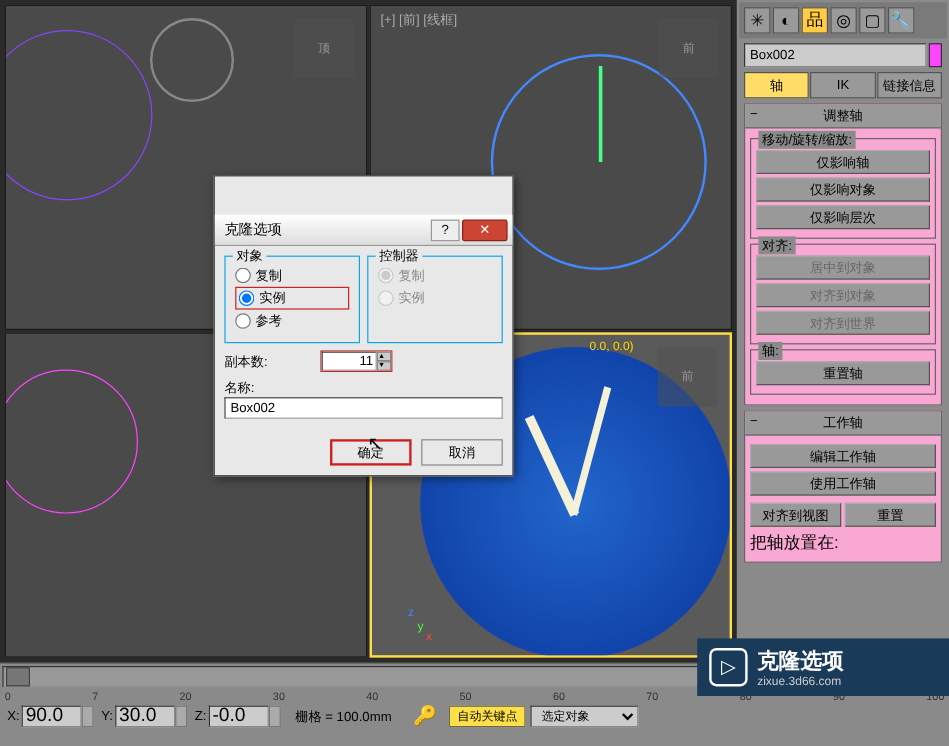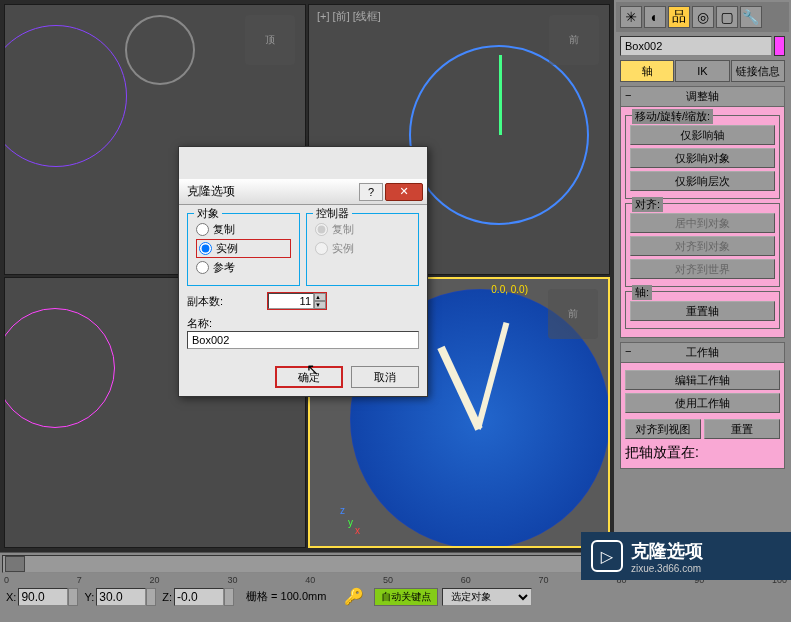--- a/index.html
+++ b/index.html
@@ -94,25 +94,25 @@
     
     
     .bottom-bar { height: 70px; background: #8a8a8a; border-top: 1px solid #555; }
     .timeline { height: 18px; background: #999; border: 1px inset #888; margin: 2px; position: relative; }
     .timeline-marker { position: absolute; left: 2px; top: 0; width: 20px; height: 16px; background: #777; border: 1px solid #444; }
     .timeline-ticks { display: flex; justify-content: space-between; padding: 0 4px; font-size: 9px; color: #333; }
     
     .status-row { display: flex; align-items: center; padding: 2px 4px; gap: 4px; font-size: 11px; }
     .coord-field { display: flex; align-items: center; }
     .coord-label { padding: 0 2px; }
-    .coord-input { width: 50px; height: 18px; border: 1px inset #888; background: #ccc; font-size: 12px; padding: 0 2px; }
+    .coord-input { width: 50px; height: 18px; border: 1px inset #888; background: #ccc; font-size: 16px; padding: 0 2px; }
     .coord-spin { width: 10px; height: 18px; background: #aaa; border: 1px solid #777; }
     .grid-text { padding: 0 8px; }
     .key-icon { font-size: 16px; padding: 0 6px; }
-    .autokey-btn { height: 18px; padding: 0 6px; background: #84cc16; border: 1px solid #666; font-size: 10px; }
+    .autokey-btn { height: 18px; padding: 0 6px; background: #fde047; border: 1px solid #666; font-size: 10px; }
     .dropdown-sel { height: 18px; width: 90px; background: #ccc; border: 1px inset #888; font-size: 10px; padding: 0 4px; }
     
     
     .watermark { position: absolute; right: 0; bottom: 42px; width: 210px; height: 48px; background: #1a3a5a; color: #fff; display: flex; align-items: center; padding: 0 10px; z-index: 50; }
     .watermark-icon { width: 32px; height: 32px; border: 2px solid #fff; border-radius: 6px; display: flex; align-items: center; justify-content: center; margin-right: 8px; font-size: 16px; }
     .watermark-text { font-size: 18px; font-weight: bold; }
     .watermark-url { font-size: 10px; color: #ccc; }
   </style>
 </head>
 <body>

